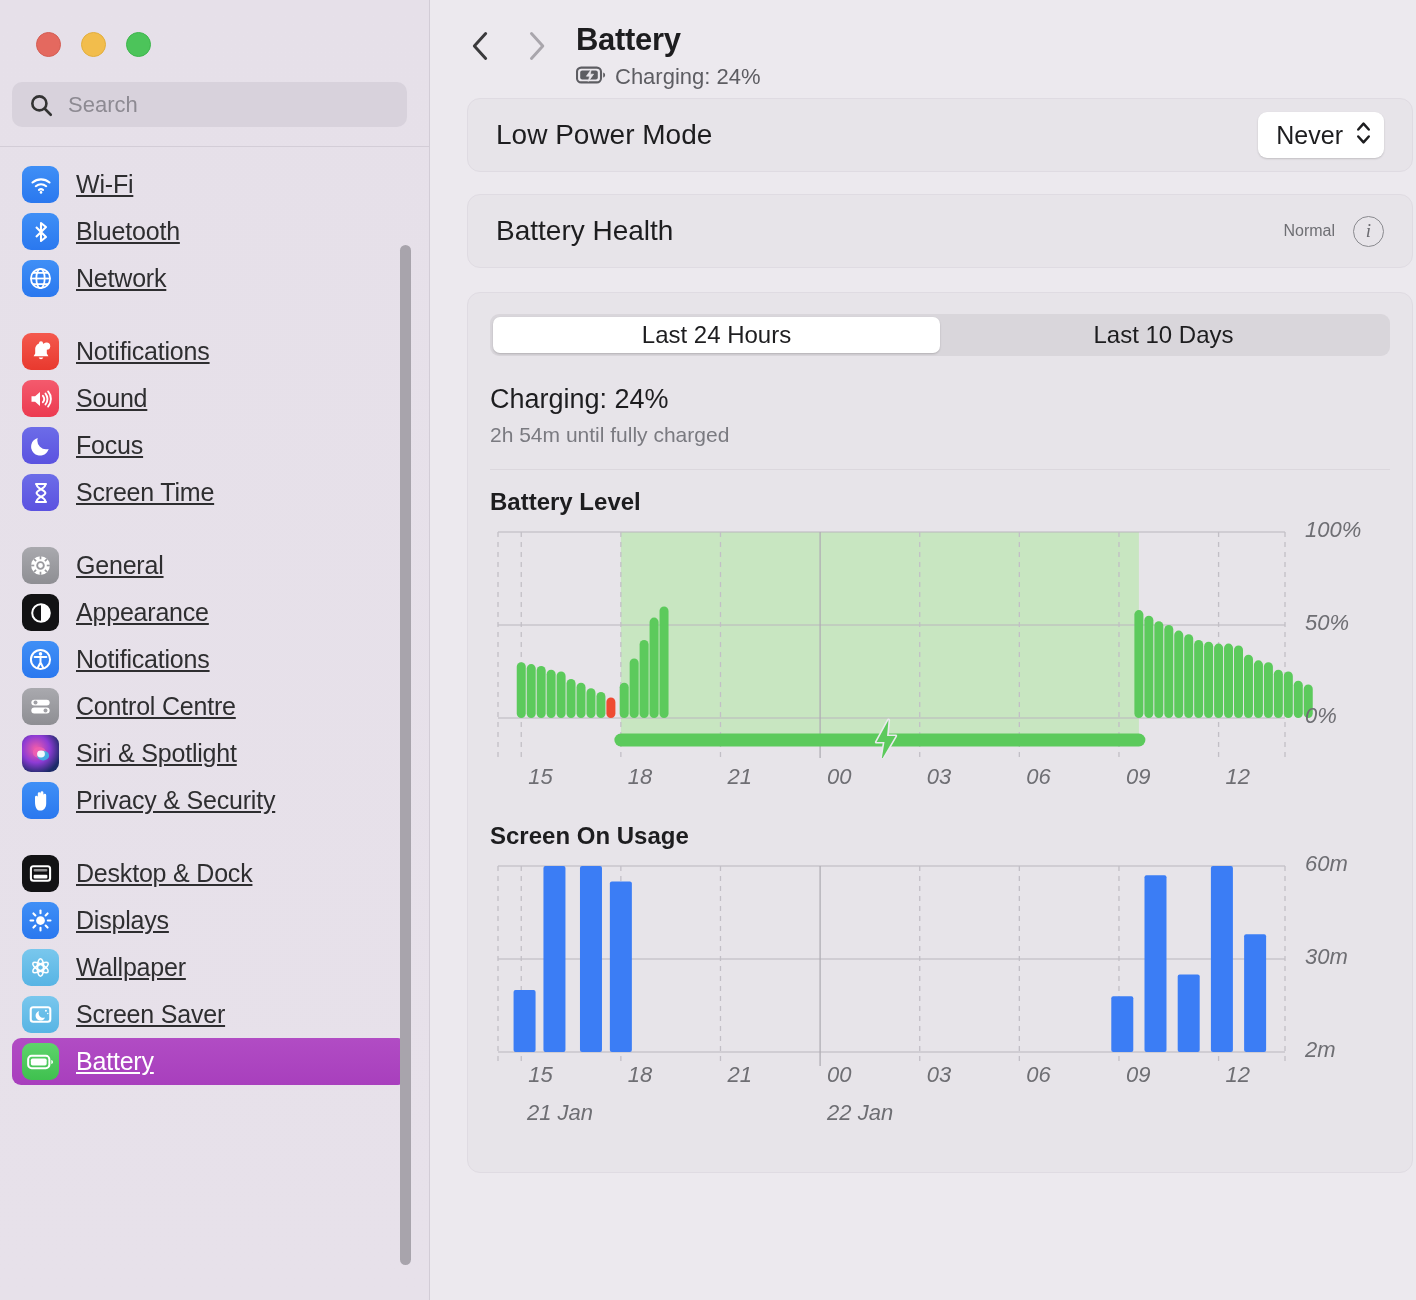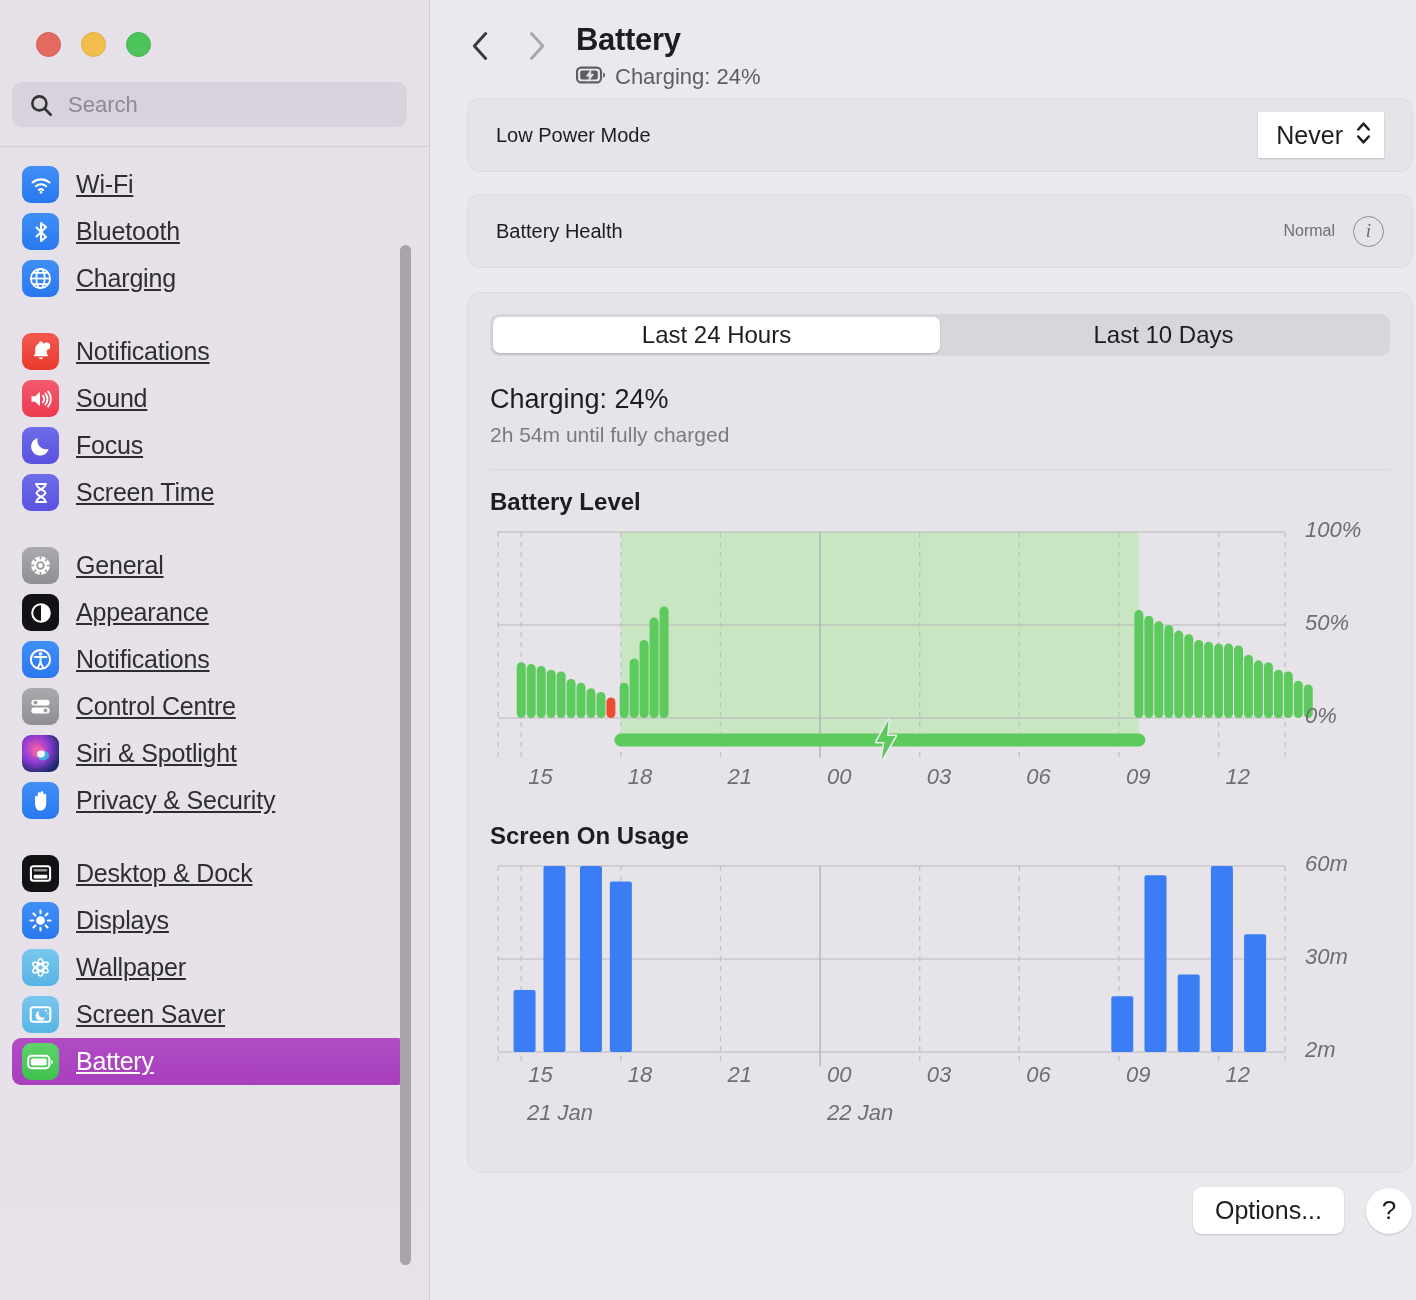--- a/index.html
+++ b/index.html
@@ -77,25 +77,25 @@
   .card {
     background: #e7e4e9;
     border: 1px solid #dfdbe2;
     border-radius: 13px;
     margin: 0 35px 0 37px;
   }
   .row {
     display: flex; align-items: center; justify-content: space-between;
     padding: 0 28px; height: 72px;
   }
-  .row-label { font-size: 20px; color: #1d1d1f; }
+  .row-label { font-size: 28px; color: #1d1d1f; }
   .right-group { display: flex; align-items: center; gap: 18px; }
   .popup {
     display: flex; align-items: center; gap: 12px;
-    background: #ffffff; border-radius: 0;
+    background: #ffffff; border-radius: 9px;
     padding: 7px 12px 7px 18px;
     box-shadow: 0 1px 2px rgba(0,0,0,0.17);
     cursor: default;
   }
   .popup-value { font-size: 25px; color: #1d1d1f; }
   .value-muted { font-size: 16px; color: #6e6e73; }
   .info-circle {
     width: 31px; height: 31px; border-radius: 50%;
     border: 1.6px solid #8a8a8f; color: #6b6b70;
     display: flex; align-items: center; justify-content: center;
@@ -192,21 +192,21 @@
           <div class="nav-item">
             <div class="ic" style="background: linear-gradient(rgb(63, 143, 246), rgb(42, 120, 239));">
               <svg width="25" height="25" viewBox="0 0 24 24" fill="none" stroke="#fff" stroke-width="1.7">
                 <circle cx="12" cy="12" r="9.2"></circle>
                 <ellipse cx="12" cy="12" rx="4" ry="9.2"></ellipse>
                 <line x1="2.8" y1="12" x2="21.2" y2="12"></line>
                 <line x1="4.5" y1="6.6" x2="19.5" y2="6.6"></line>
                 <line x1="4.5" y1="17.4" x2="19.5" y2="17.4"></line>
               </svg>
             </div>
-            <span class="nav-label">Charging</span>
+            <span class="nav-label">Network</span>
           </div>
         </div>
         <div class="nav-group">
           <div class="nav-item">
             <div class="ic" style="background: linear-gradient(rgb(244, 89, 78), rgb(232, 57, 46));">
               <svg width="24" height="24" viewBox="0 0 24 24">
                 <path d="M12 3.2c-3.6 0-5.8 2.6-5.8 6.1v4.3l-1.6 2.6h14.8l-1.6-2.6V9.3c0-3.5-2.2-6.1-5.8-6.1z" fill="#fff"></path>
                 <circle cx="12" cy="3.4" r="2.1" fill="#fff"></circle>
                 <path d="M9.7 17.5a2.4 2.4 0 0 0 4.6 0z" fill="#fff"></path>
                 <circle cx="17.6" cy="6.2" r="3.6" fill="#fff"></circle>
@@ -565,19 +565,15 @@
                 <div class="xlabel" style="left:635.9662447257384px; top:4px;">09</div>
                 <div class="xlabel" style="left:735.5864978902954px; top:4px;">12</div>
                 <div class="daylabel" style="left:37px; top:42px;">21 Jan</div>
                 <div class="daylabel" style="left:337.1054852320675px; top:42px;">22 Jan</div>
               </div>
             </div>
           </div>
       </div>
     </div>
 
-    <div class="btn-row">
-      <div class="btn">Options...</div>
-      <div class="help-btn">?</div>
-    </div>
 
   </div>
 </div>
 
 </body></html>

